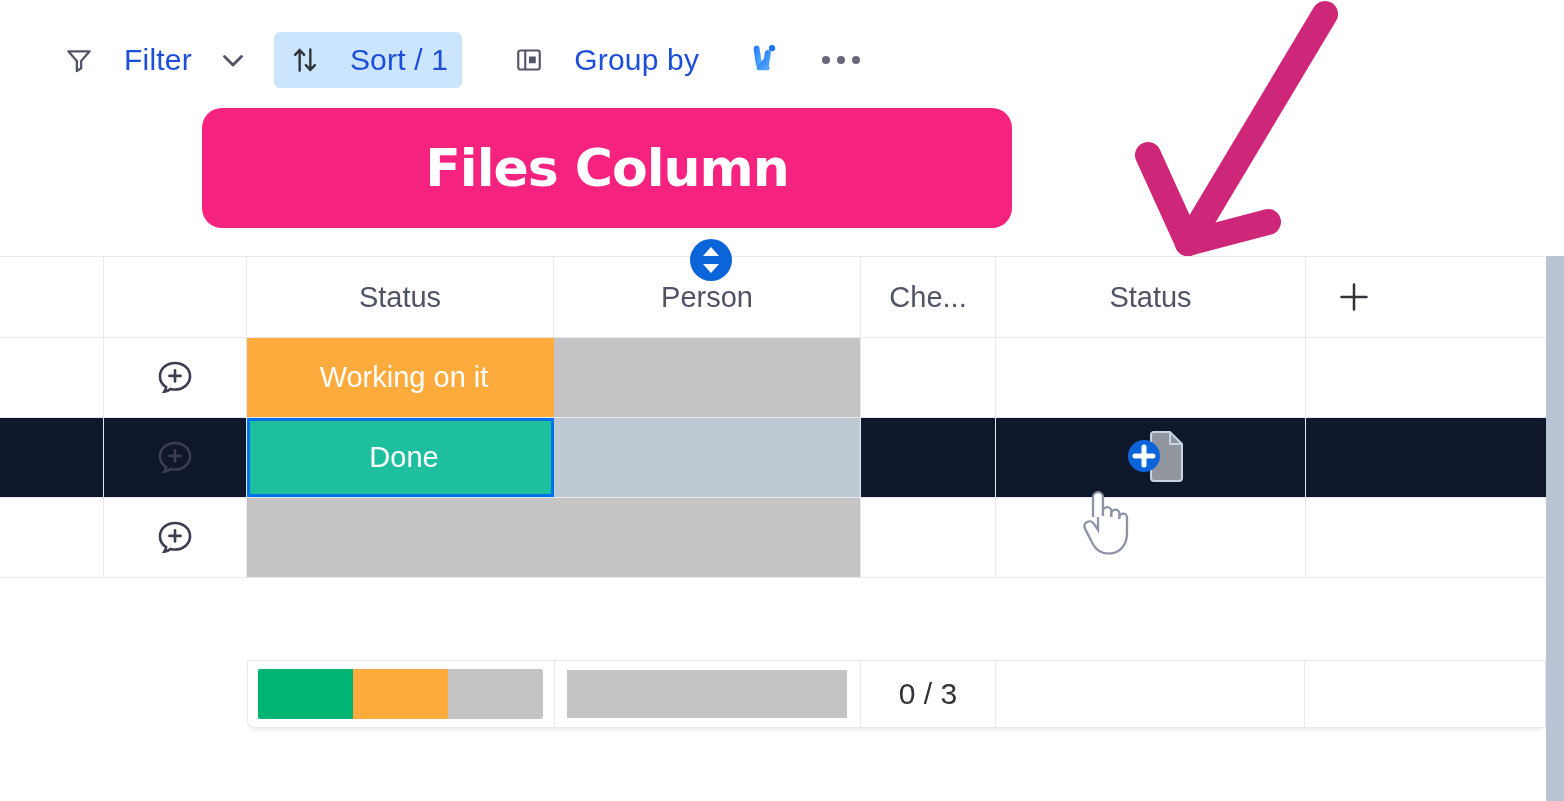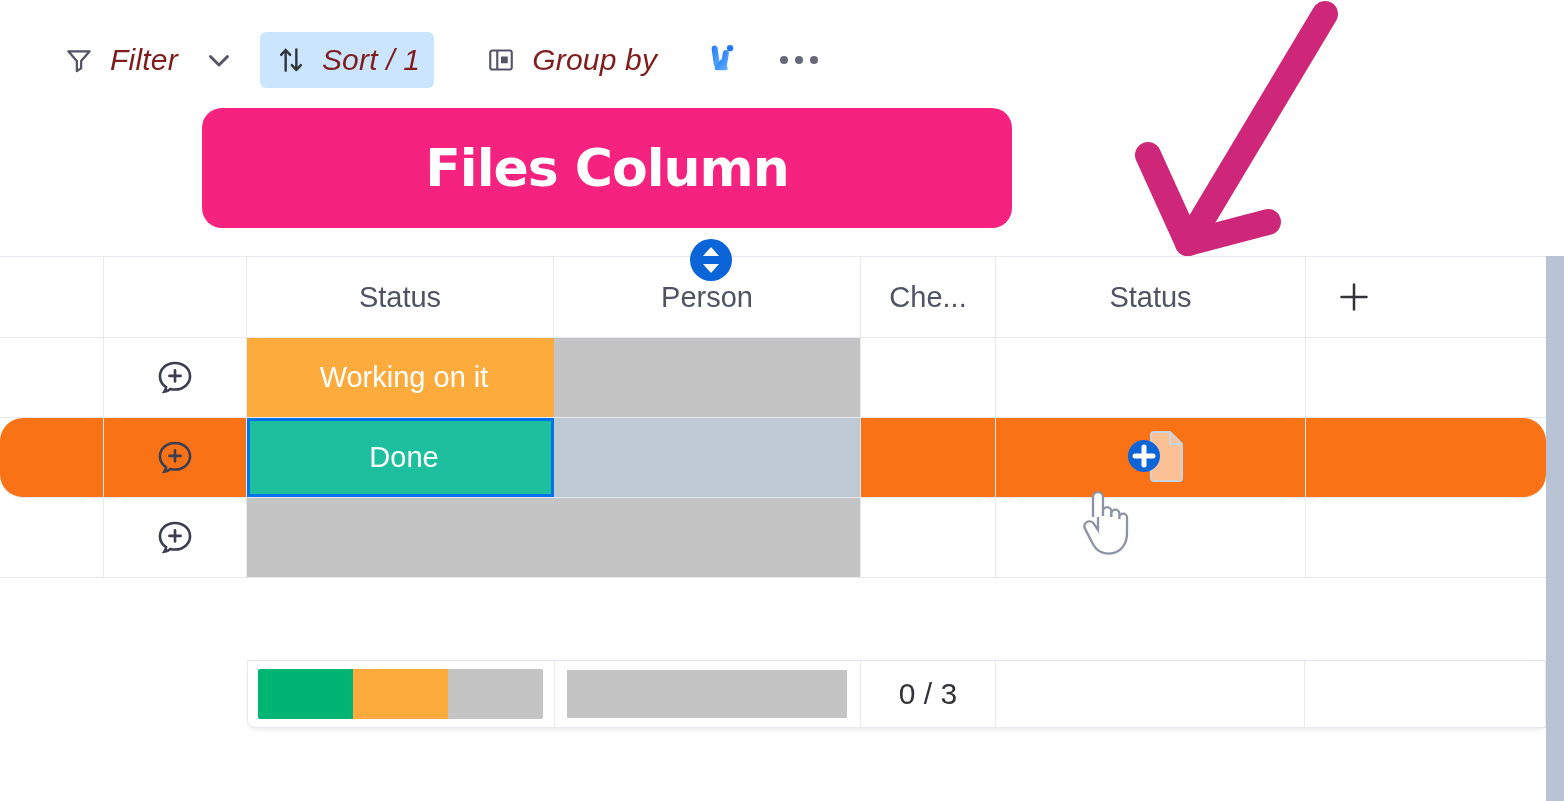--- a/index.html
+++ b/index.html
@@ -36,23 +36,22 @@
     padding: 0 14px;
     border-radius: 6px;
     cursor: pointer;
     color: #323338;
     white-space: nowrap;
   }
   .tb-item.active { background: #cce5ff; }
   .tb-label {
     font-size: 30px;
     letter-spacing: .2px;
-    margin-left: 14px;
-    color: #7f1d1d;
-    font-style: italic;
+    margin-left: 28px;
+    color: #1d4ed8;
   }
   .tb-icon { display:flex; align-items:center; justify-content:center; width:34px; height:34px; }
   .chev {
     display:flex; align-items:center; justify-content:center;
     width: 46px; height: 46px; margin-left: 4px; cursor:pointer;
   }
   .tb-gap { width: 18px; }
   .ai-btn { display:flex; align-items:center; justify-content:center; width:56px; height:56px; cursor:pointer; margin-left:22px;}
   .dots-btn {
     display:flex; align-items:center; justify-content:center;
@@ -126,21 +125,21 @@
   .hcell.noborder { border-right: none; }
 
   .row {
     position: relative;
     height: 80px;
     width: 1546px;
     border-bottom: 1px solid #e6e9ef;
     box-sizing: border-box;
     background: #ffffff;
   }
-  .row.selected { background: #f97316; border-radius: 23px; }
+  .row.selected { background: #0f172a; }
   .cell {
     position: absolute;
     top: 0;
     height: 79px;
     display: flex;
     align-items: center;
     justify-content: center;
     box-sizing: border-box;
     border-right: 1px solid #e6e9ef;
   }

